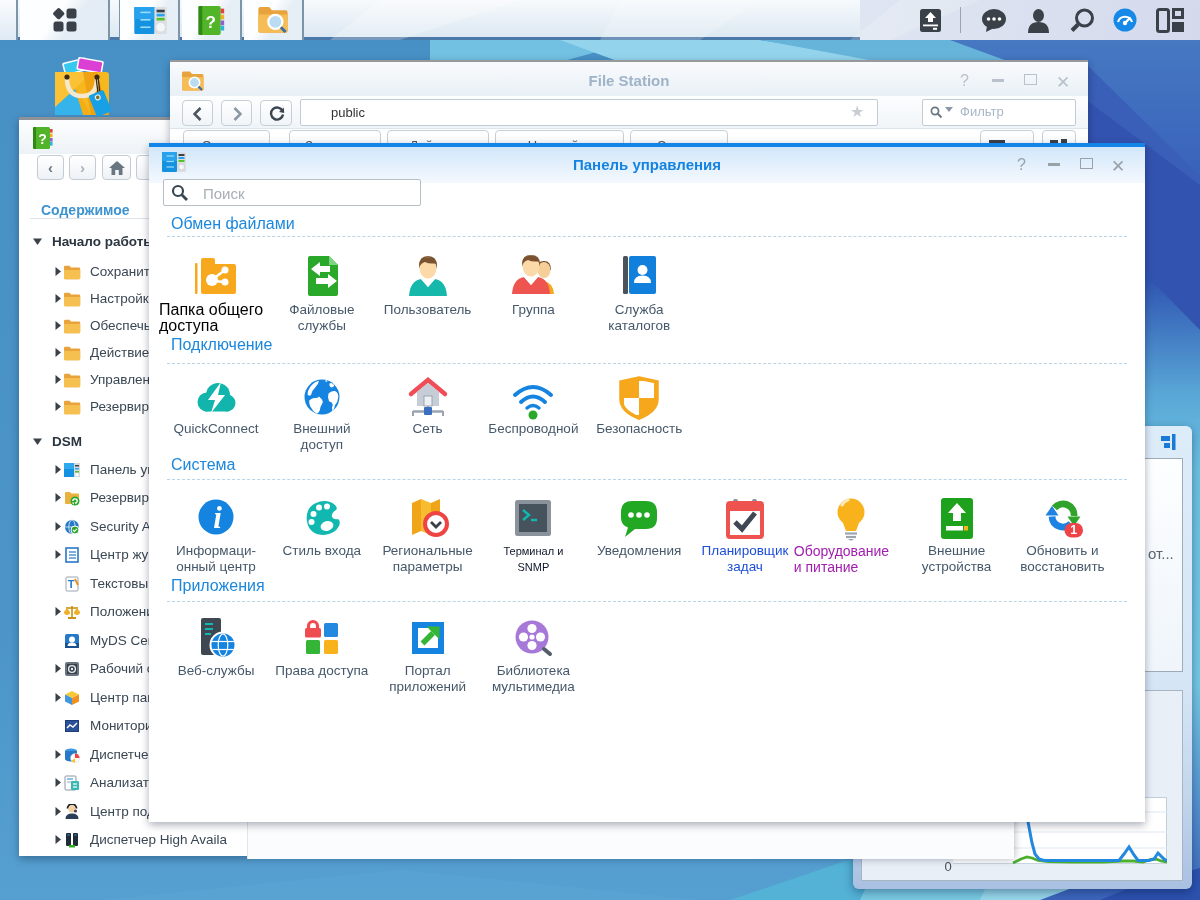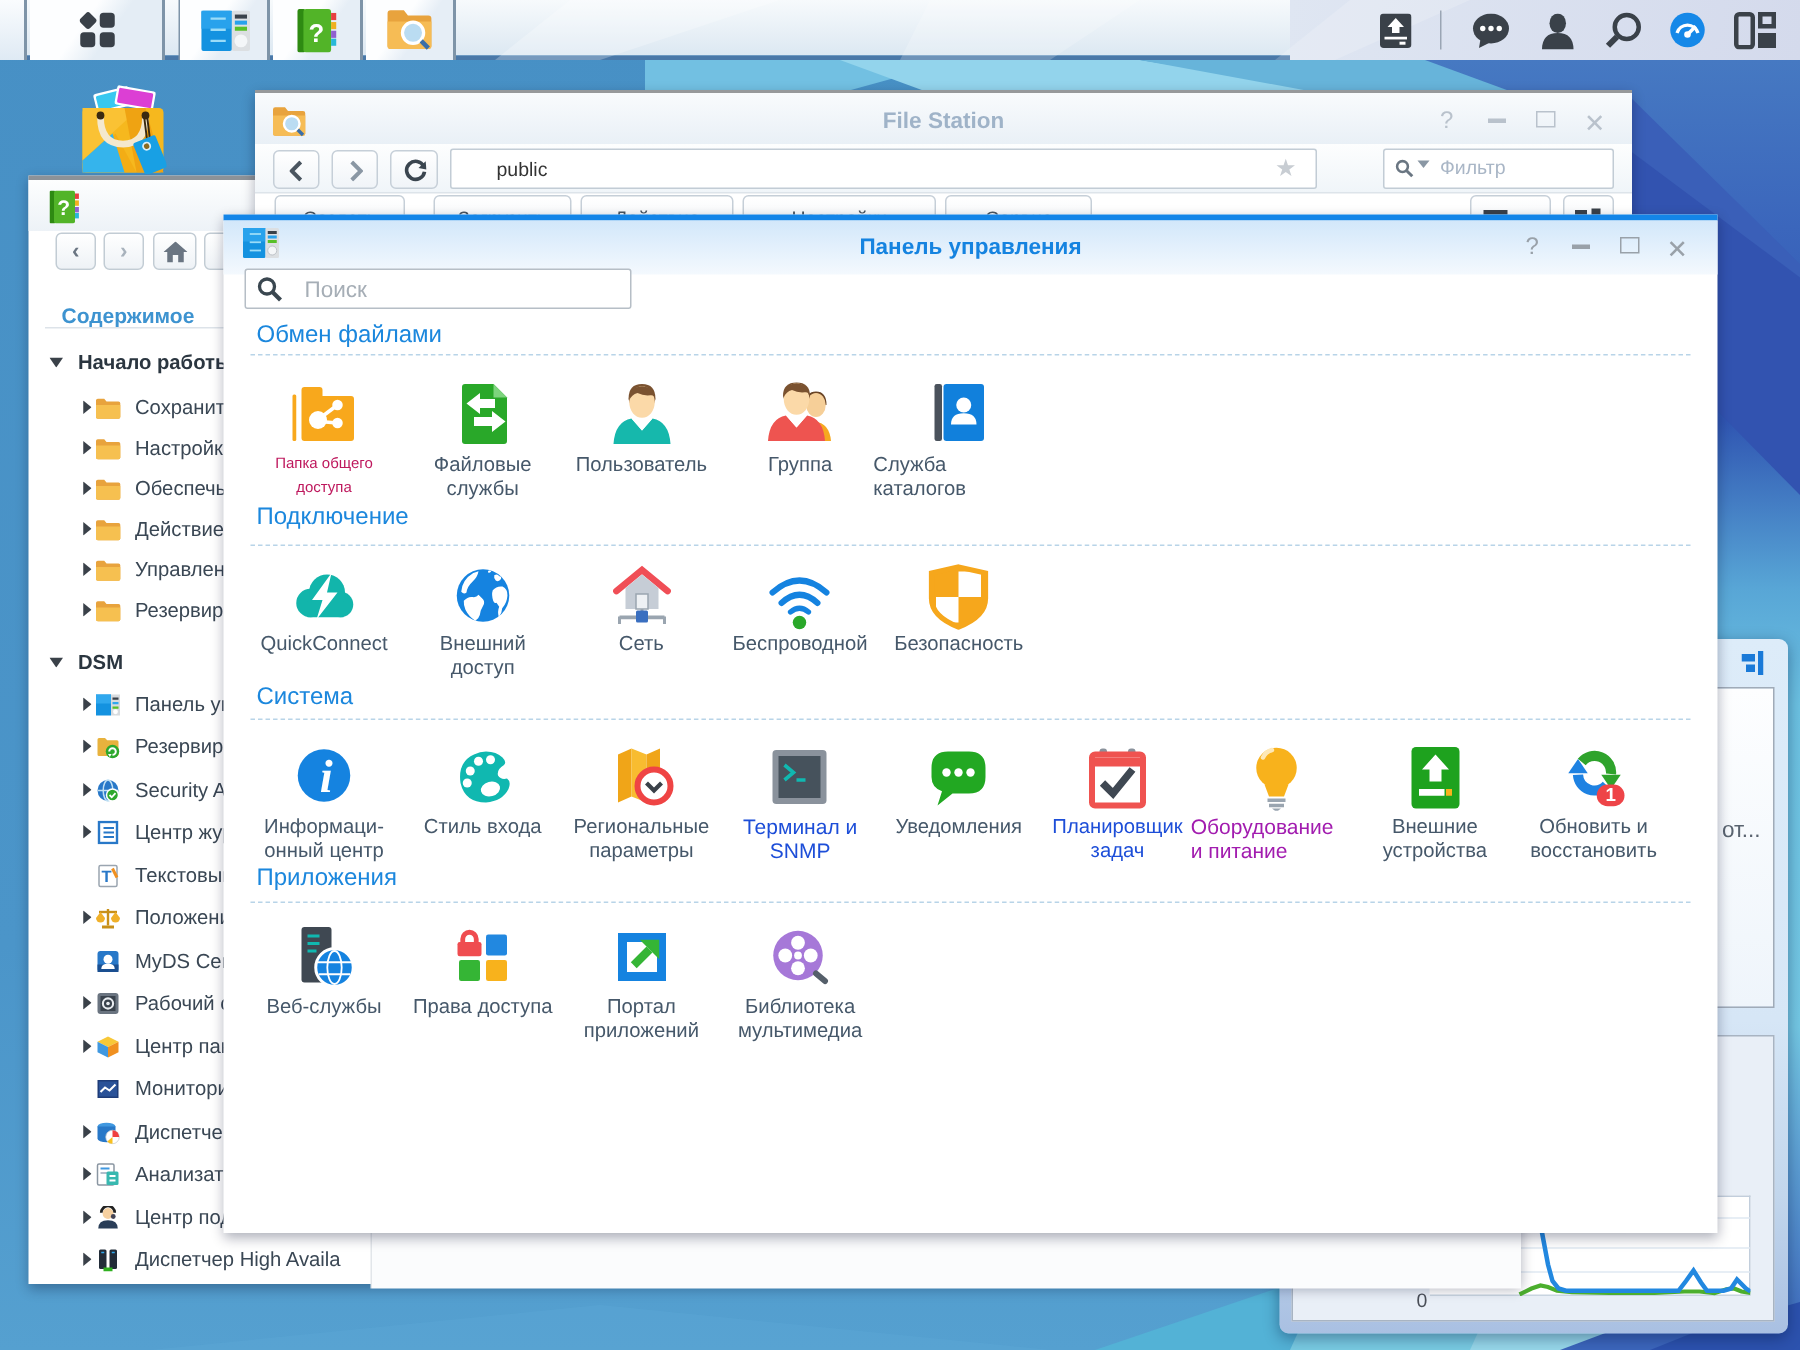--- a/index.html
+++ b/index.html
@@ -380,21 +380,21 @@
 <div class="abs" style="left:18px;top:93px;width:960px;height:0;border-top:1px dashed #b8d4e8"></div>
 <svg class="abs" width="48" height="48" viewBox="0 0 48 48" style="left:43px;top:107px">
           <rect x="3" y="13" width="2.5" height="31" rx="1" fill="#f8a81c"></rect>
           <path d="M9 10 Q9 8 11 8 L21 8 Q23 8 23 10 L23 14 L42 14 Q44 14 44 16 L44 42 Q44 44 42 44 L11 44 Q9 44 9 42 Z" fill="#f8a81c"></path>
           <circle cx="20" cy="30" r="6" fill="#fff"></circle>
           <circle cx="33" cy="20" r="3.5" fill="#fff"></circle>
           <circle cx="33" cy="32" r="3.5" fill="#fff"></circle>
           <line x1="21" y1="29" x2="33" y2="20" stroke="#fff" stroke-width="2.5"></line>
           <line x1="21" y1="31" x2="33" y2="32" stroke="#fff" stroke-width="2.5"></line>
         </svg>
-<div class="abs" style="left:10px;top:159px;width:114px;text-align:center;font-size:10px;line-height:16px;color:#be185d">Папка общего<br>доступа</div>
+<div class="abs" style="left:10px;top:159px;width:114px;text-align:left;font-size:16px;line-height:16px;color:#000000">Папка общего<br>доступа</div>
 <svg class="abs" width="48" height="48" viewBox="0 0 48 48" style="left:148.8px;top:107px">
           <path d="M10 8 Q10 6 12 6 L31 6 L40 15 L40 44 Q40 46 38 46 L12 46 Q10 46 10 44 Z" fill="#29a829"></path>
           <polygon points="31,6 40,15 31,15" fill="#7ed47e"></polygon>
           <polygon points="13,19 22,12 22,16 32,16 32,22 22,22 22,26" fill="#fff"></polygon>
           <polygon points="39,31 30,24 30,28 18,28 18,34 30,34 30,38" fill="#fff"></polygon>
         </svg>
 <div class="abs" style="left:115.80000000000001px;top:159px;width:114px;text-align:center;font-size:13.5px;line-height:16px;color:#46586a">Файловые<br>службы</div>
 <svg class="abs" width="48" height="48" viewBox="0 0 48 48" style="left:254.60000000000002px;top:107px">
           <path d="M15 16 Q15 6 24 6 Q33 6 33 16 L32 19 L16 19 Z" fill="#7a5230"></path>
           <ellipse cx="24" cy="18" rx="8.5" ry="10.5" fill="#fbd9a8"></ellipse>
@@ -413,21 +413,21 @@
           <path d="M3 44 Q4 29 15 27 L22 35 L29 27 Q40 29 41 44 Z" fill="#ee5450"></path>
           <path d="M15 27 L22 35 L29 27 L27 25.5 L22 31 L17 25.5 Z" fill="#fff"></path>
         </svg>
 <div class="abs" style="left:327.4px;top:159px;width:114px;text-align:center;font-size:13.5px;line-height:16px;color:#46586a">Группа</div>
 <svg class="abs" width="48" height="48" viewBox="0 0 48 48" style="left:466.2px;top:107px">
           <rect x="8" y="6" width="5" height="38" rx="1.5" fill="#4a525c"></rect>
           <rect x="14" y="6" width="27" height="38" rx="2" fill="#1180dc"></rect>
           <circle cx="27.5" cy="20" r="5" fill="#fff"></circle>
           <path d="M19 33 Q19 25.5 27.5 25.5 Q36 25.5 36 33 Z" fill="#fff"></path>
         </svg>
-<div class="abs" style="left:433.2px;top:159px;width:114px;font-size:13.5px;line-height:16px;color:#46586a">Служба<br>каталогов</div>
+<div class="abs" style="left:433.2px;top:159px;width:114px;text-align:center;font-size:13.5px;line-height:16px;color:#46586a">Служба<br>каталогов</div>
 <div class="abs" style="left:22px;top:193px;font-size:16px;color:#1b87dd">Подключение</div>
 <div class="abs" style="left:18px;top:220px;width:960px;height:0;border-top:1px dashed #b8d4e8"></div>
 <svg class="abs" width="48" height="48" viewBox="0 0 48 48" style="left:43px;top:230px">
           <circle cx="15" cy="29" r="9.5" fill="#12b5ab"></circle>
           <circle cx="26" cy="22" r="12" fill="#12b5ab"></circle>
           <circle cx="35" cy="30" r="8.5" fill="#12b5ab"></circle>
           <rect x="13" y="28" width="24" height="10.5" fill="#12b5ab"></rect>
           <polygon points="29,9 16,27 23,27 19,40 33,22 26,22" fill="#fff"></polygon>
         </svg>
 <div class="abs" style="left:10px;top:278px;width:114px;text-align:center;font-size:13.5px;line-height:16px;color:#46586a">QuickConnect</div>
@@ -495,21 +495,21 @@
           <circle cx="32" cy="31" r="11" fill="#fff" stroke="#ef4444" stroke-width="4"></circle>
           <polyline points="27,29 32,34 37,29" fill="none" stroke="#3a4149" stroke-width="2.8"></polyline>
         </svg>
 <div class="abs" style="left:221.60000000000002px;top:400px;width:114px;text-align:center;font-size:13.5px;line-height:16px;color:#46586a">Региональные<br>параметры</div>
 <svg class="abs" width="48" height="48" viewBox="0 0 48 48" style="left:360.4px;top:350px">
           <rect x="6" y="7" width="36" height="36" rx="2.5" fill="#8a929c"></rect>
           <rect x="10" y="11" width="28" height="28" fill="#46525c"></rect>
           <polyline points="14,17 20,22 14,27" fill="none" stroke="#10b8b0" stroke-width="2.4"></polyline>
           <line x1="22" y1="27" x2="28" y2="27" stroke="#10b8b0" stroke-width="2.4"></line>
         </svg>
-<div class="abs" style="left:327.4px;top:400px;width:114px;text-align:center;font-size:14px;line-height:16px;color:#1d4ed8">Терминал и<br>SNMP</div>
+<div class="abs" style="left:327.4px;top:400px;width:114px;text-align:center;font-size:11px;line-height:16px;color:#0f172a">Терминал и<br>SNMP</div>
 <svg class="abs" width="48" height="48" viewBox="0 0 48 48" style="left:466.2px;top:350px">
           <path d="M6 19 Q6 8 17 8 L31 8 Q42 8 42 19 L42 25 Q42 36 31 36 L20 36 L10 44 L13 34.5 Q6 32 6 25 Z" fill="#22a822"></path>
           <circle cx="16" cy="22" r="2.8" fill="#fff"></circle>
           <circle cx="24" cy="22" r="2.8" fill="#fff"></circle>
           <circle cx="32" cy="22" r="2.8" fill="#fff"></circle>
         </svg>
 <div class="abs" style="left:433.2px;top:400px;width:114px;text-align:center;font-size:13.5px;line-height:16px;color:#46586a">Уведомления</div>
 <svg class="abs" width="48" height="48" viewBox="0 0 48 48" style="left:572px;top:350px">
           <rect x="12" y="6" width="5" height="9" rx="2" fill="#8a929c"></rect>
           <rect x="31" y="6" width="5" height="9" rx="2" fill="#8a929c"></rect>

